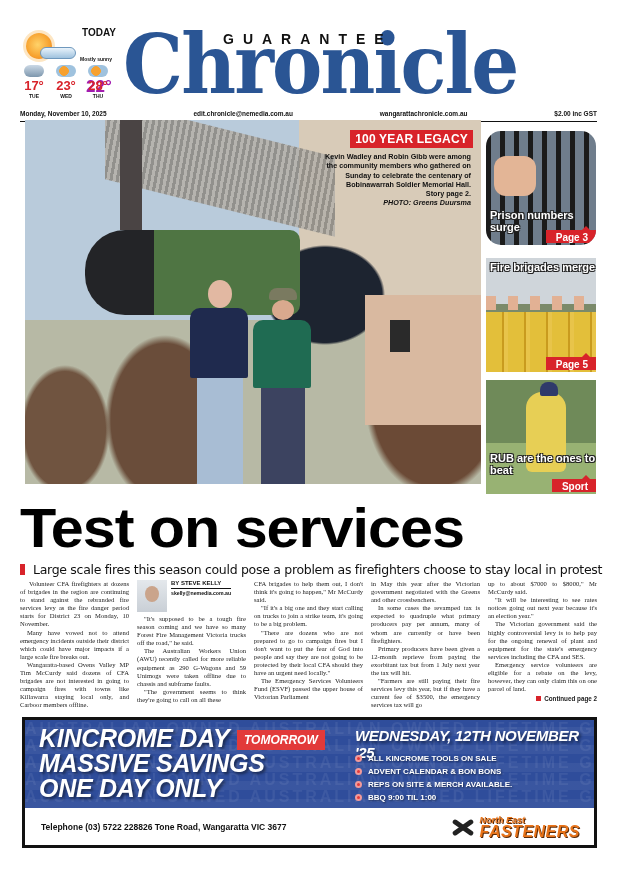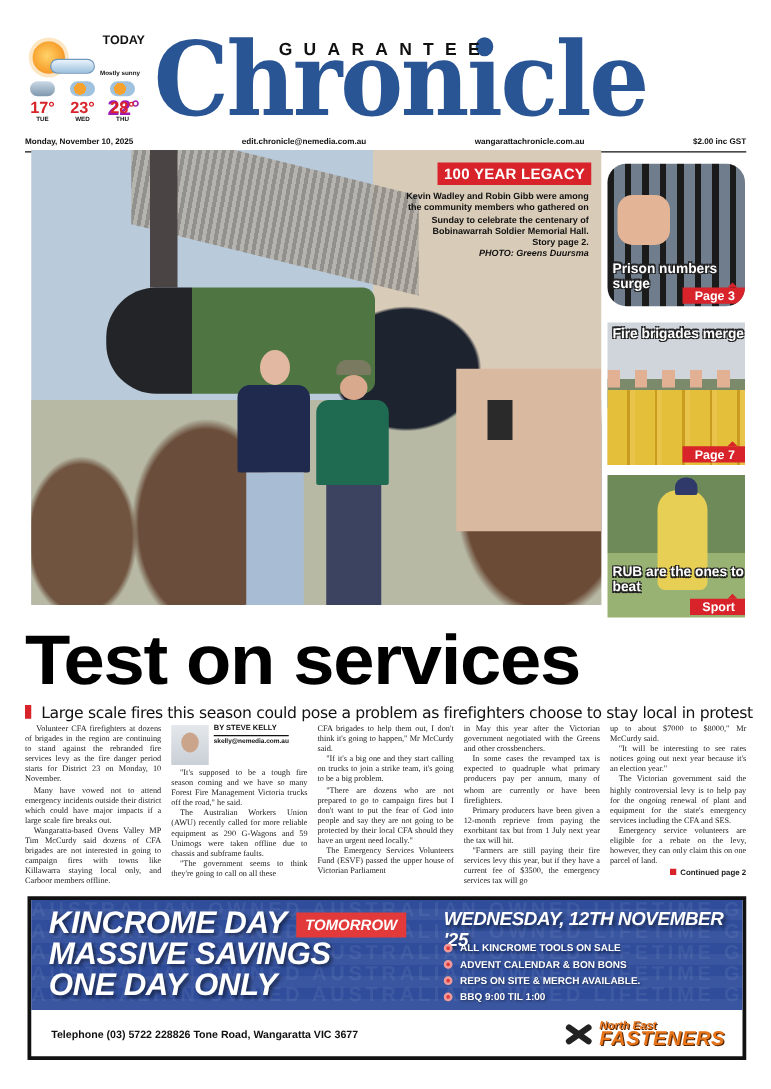--- a/index.html
+++ b/index.html
@@ -187,21 +187,21 @@
 
 <div class="promo prison">
   <div class="prison-hand"></div>
   <div class="promo-title" style="top:78px;">Prison numbers surge</div>
   <div class="promo-badge">Page 3</div>
 </div>
 <div class="promo fire">
   <div class="fire-heads"></div>
   <div class="fire-people"></div>
   <div class="promo-title" style="top:3px;">Fire brigades merge</div>
-  <div class="promo-badge">Page 7</div>
+  <div class="promo-badge">Page 5</div>
 </div>
 <div class="promo sport">
   <div class="cricketer"></div>
   <div class="cricket-helmet"></div>
   <div class="promo-title" style="top:72px;">RUB are the ones to beat</div>
   <div class="promo-badge">Sport</div>
 </div>
 
 <div class="headline">Test on services</div>
 <div class="subhead">

